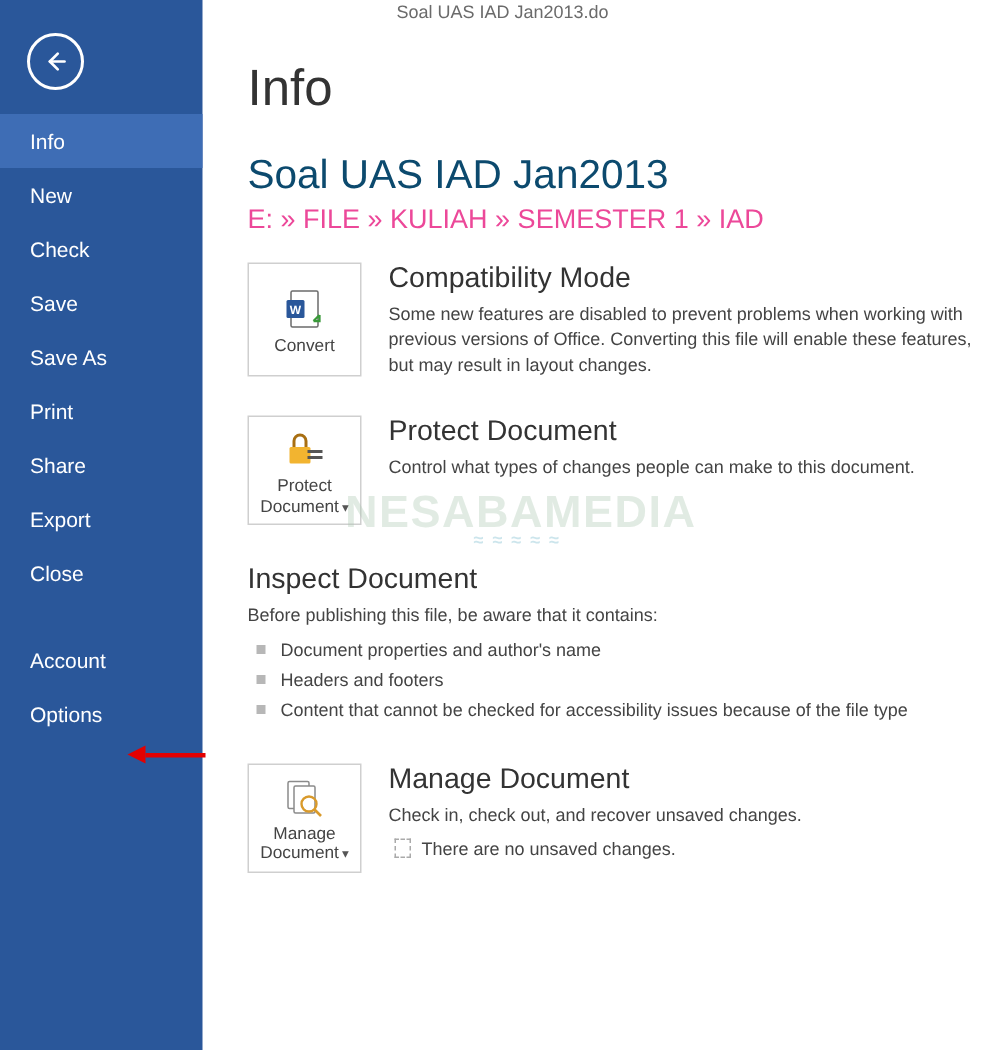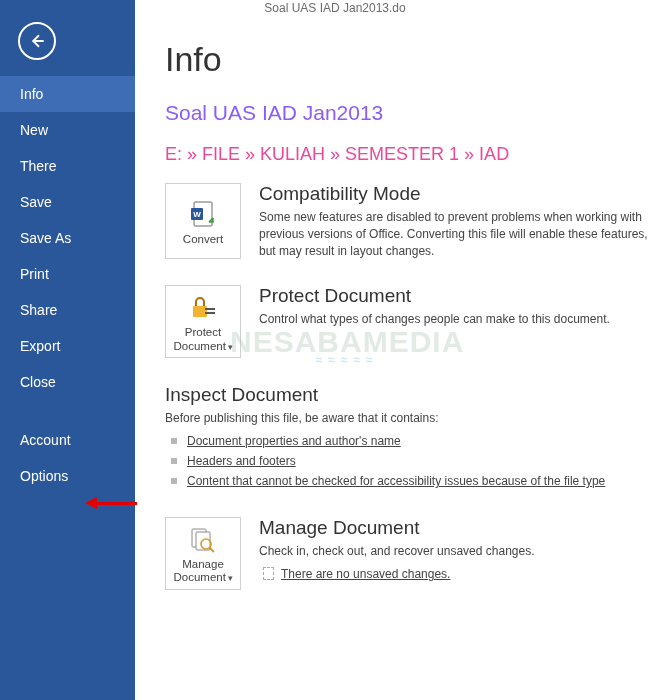--- a/index.html
+++ b/index.html
@@ -61,23 +61,23 @@
     padding: 40px 0 0 30px;
     overflow: hidden;
   }
   .page-title {
     font-size: 34px;
     font-weight: 300;
     color: #333;
     margin-bottom: 22px;
   }
   .doc-title {
-    font-size: 21px;
-    color: #8b5cf6;
-    margin-bottom: 19px;
+    font-size: 27px;
+    color: #0c4a6e;
+    margin-bottom: 4px;
   }
   .breadcrumb {
     font-size: 18px;
     color: #ec4899;
     margin-bottom: 18px;
   }
   .section {
     display: flex;
     gap: 18px;
     margin-bottom: 26px;
@@ -115,21 +115,20 @@
   .bullet-list {
     list-style: none;
     margin-top: 4px;
   }
   .bullet-list li {
     font-size: 12px;
     color: #444;
     padding: 2px 0 2px 22px;
     position: relative;
     line-height: 1.35;
-    text-decoration: underline;
   }
   .bullet-list li::before {
     content: "";
     position: absolute;
     left: 6px; top: 7px;
     width: 6px; height: 6px;
     background: #b7b7b7;
   }
   .bullet-list li.doc-icon::before {
     background: transparent;
@@ -187,21 +186,21 @@
   <div class="sidebar">
     <div class="back-btn">
       <svg viewBox="0 0 24 24">
           <path d="M14 5l-7 7 7 7" stroke="#fff" stroke-width="2.4" fill="none" stroke-linecap="round" stroke-linejoin="round"></path>
           <line x1="7" y1="12" x2="20" y2="12" stroke="#fff" stroke-width="2.4" stroke-linecap="round"></line>
         </svg>
     </div>
 
     <div class="nav-item selected">Info</div>
     <div class="nav-item">New</div>
-    <div class="nav-item">There</div>
+    <div class="nav-item">Check</div>
     <div class="nav-item">Save</div>
     <div class="nav-item">Save As</div>
     <div class="nav-item">Print</div>
     <div class="nav-item">Share</div>
     <div class="nav-item">Export</div>
     <div class="nav-item">Close</div>
 
     <div class="nav-gap"></div>
     <div class="nav-item">Account</div>
     <div class="nav-item">Options</div>

